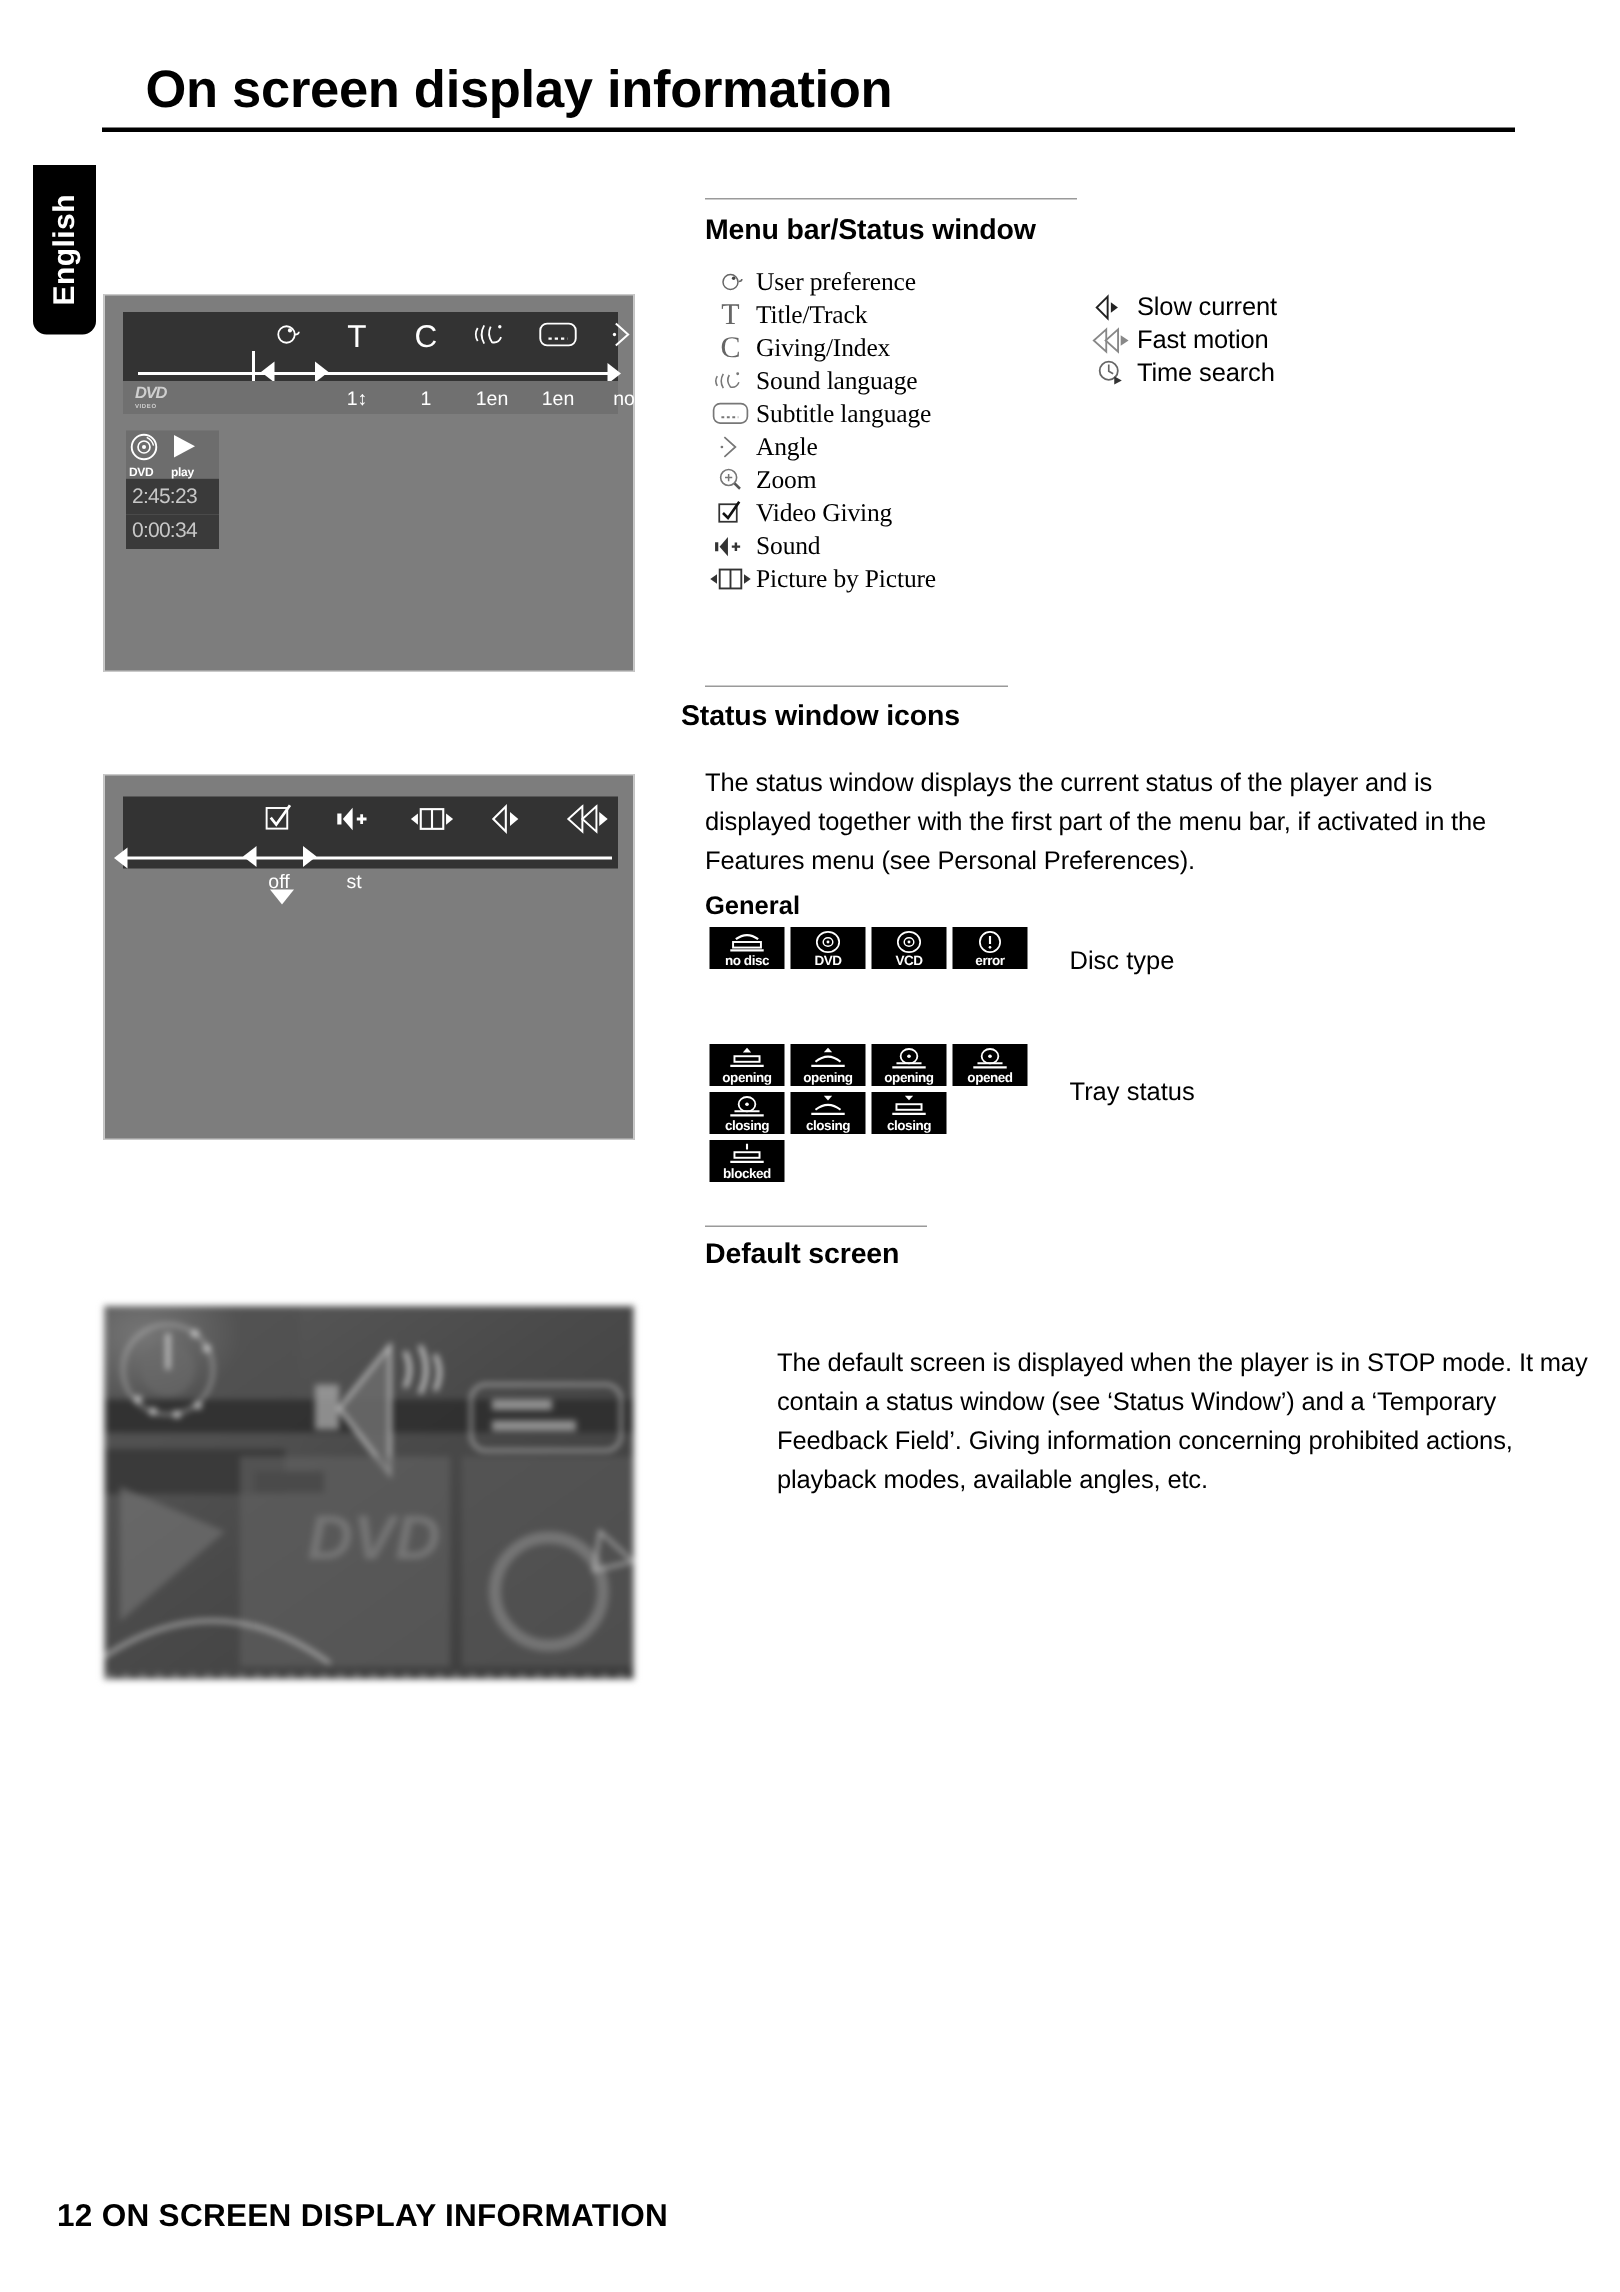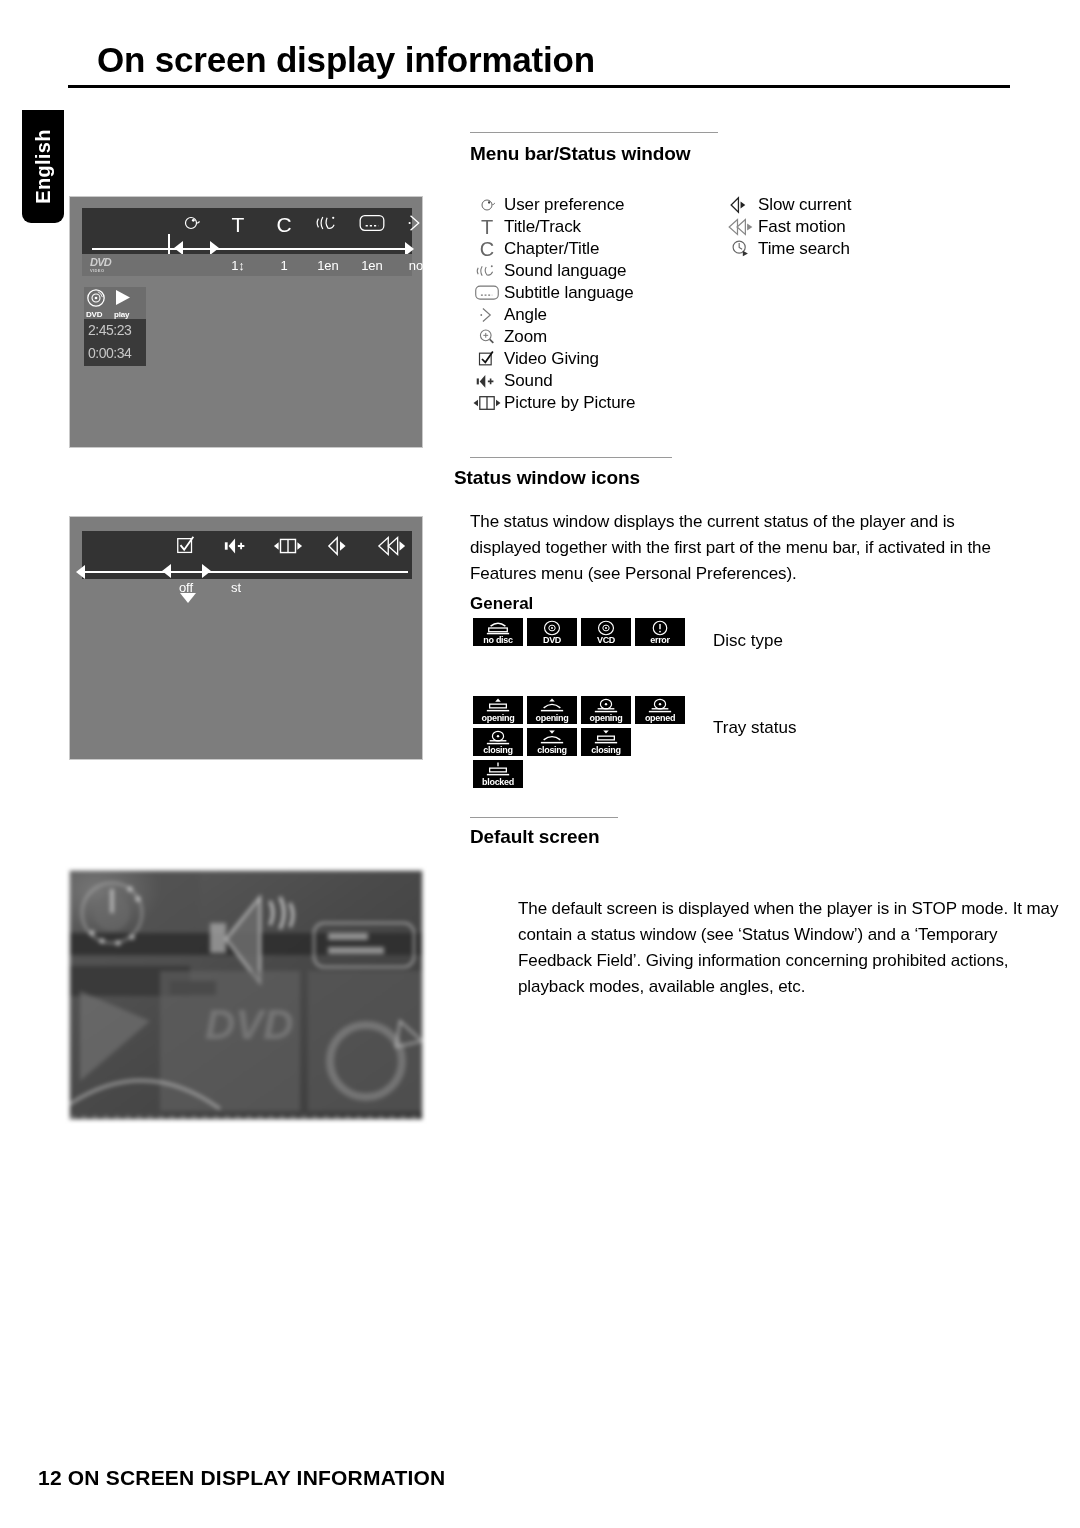--- a/index.html
+++ b/index.html
@@ -496,41 +496,41 @@
     <path d="M10 120 L80 150 L10 210 Z" fill="#777" opacity="0.6"></path>
 
     <path d="M-10 240 Q70 180 150 238" fill="none" stroke="#d0d0d0" stroke-width="3" opacity="0.6"></path>
     <path d="M0 246 L354 246" stroke="#b0b0b0" stroke-width="2" stroke-dasharray="6 5" opacity="0.5"></path>
   </svg>
 </div>
 
 <div class="rule-short" style="left:470px; top:132px; width:248px;"></div>
 <div class="sec-head" style="left:470px; top:143px;">Menu bar/Status window</div>
 
-<div class="legend-col" style="left:470px; top:194px; width:240px;">
+<div class="legend-col" style="left:470px; top:177px; width:240px;font-family:Liberation Serif, serif;">
 
   <div class="legend-row">
     <span class="legend-icon">
       <svg width="20" height="20" viewBox="0 0 24 24">
           <path d="M6 12a6 6 0 1 1 12 0 6 6 0 0 1-12 0z" fill="none" stroke="#666" stroke-width="1.2"></path>
           <circle cx="14.5" cy="9" r="1.4" fill="#444"></circle>
           <path d="M18.5 11.5c1.8 0 2.6-1 2.6-2" fill="none" stroke="#666" stroke-width="1.2"></path>
         </svg>
     </span>
     <span class="legend-label">User preference</span>
   </div>
 
   <div class="legend-row">
     <span class="legend-icon" style="font-size:20px;color:#666;">T</span>
     <span class="legend-label">Title/Track</span>
   </div>
 
   <div class="legend-row">
     <span class="legend-icon" style="font-size:20px;color:#666;">C</span>
-    <span class="legend-label">Chapter/Title</span>
+    <span class="legend-label">Giving/Index</span>
   </div>
 
   <div class="legend-row">
     <span class="legend-icon">
       <svg width="24" height="18" viewBox="0 0 30 22">
           <path d="M4 7 Q1.5 11 4 15" fill="none" stroke="#777" stroke-width="1.3"></path>
           <path d="M9 5 Q5.5 11 9 17" fill="none" stroke="#777" stroke-width="1.3"></path>
           <path d="M14 6 Q11 11 15 16 Q20 17 22 12" fill="none" stroke="#777" stroke-width="1.3"></path>
           <circle cx="21" cy="5" r="1.2" fill="#777"></circle>
         </svg>

